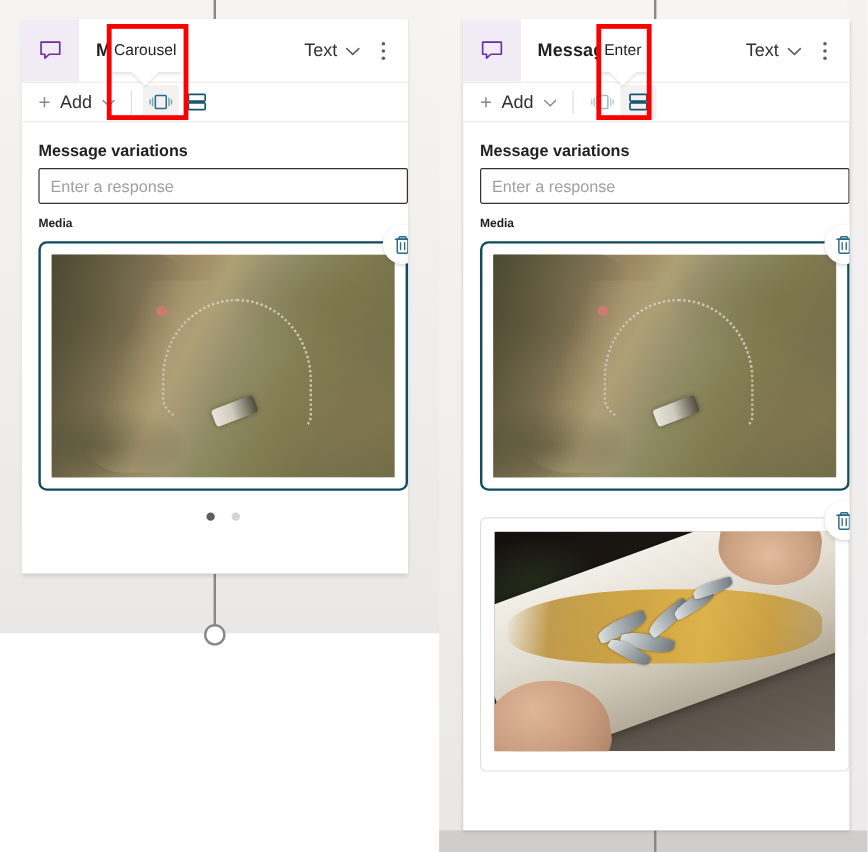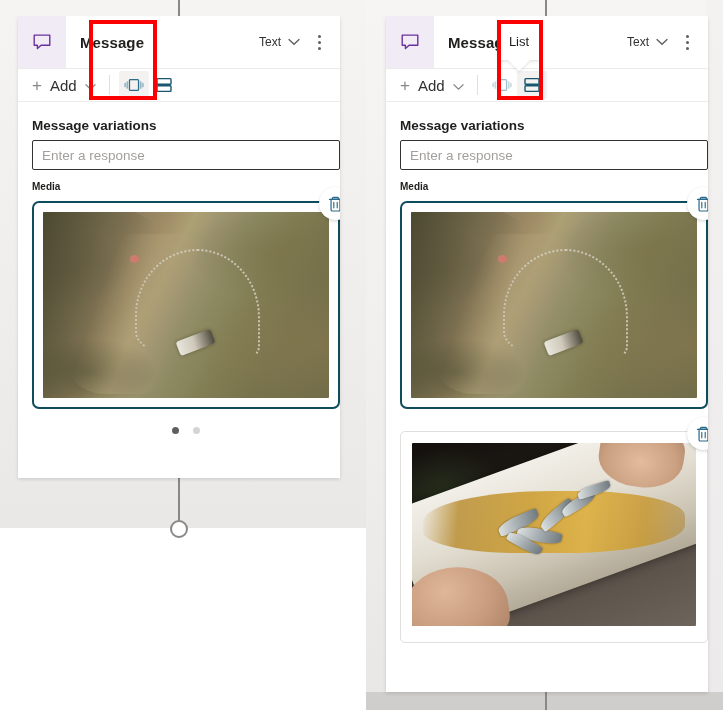--- a/index.html
+++ b/index.html
@@ -83,21 +83,21 @@
     flex: 0 0 auto;
     padding-left: 14px;
     font-size: 15px;
     font-weight: 700;
     color: #201f1e;
     letter-spacing: 0.1px;
   }
   .hdr-spacer { flex: 1 1 auto; }
   .hdr-text-dd {
     display: flex; align-items: center; gap: 7px;
-    font-size: 12px; color: #323130;
+    font-size: 15px; color: #323130;
     padding-right: 4px;
   }
   .hdr-kebab {
     width: 30px; height: 32px;
     display: flex; align-items: center; justify-content: center;
     margin-right: 6px;
   }
   .kebab-dots { display: flex; flex-direction: column; gap: 3px; align-items: center; }
   .kebab-dots i { width: 3px; height: 3px; border-radius: 50%; background: #605e5c; display:block; }
 
@@ -416,20 +416,24 @@
         </div>
       </div>
 
       <div class="dots">
         <i class="dot-active"></i>
         <i class="dot-idle"></i>
       </div>
     </div>
   </div>
 
+  <div class="tooltip" style="left:90px; top:22px; width:62px; height:38px;">
+    <span>Carousel</span>
+    <span class="tip-arrow"></span>
+  </div>
 
   <div class="red-box" style="left:89px; top:20px; width:68px; height:80px;"></div>
 
   <div class="panel" style="left:386px; top:16px; width:322px; height:676px;">
 
     <div class="panel-header">
       <div class="hdr-icon-tab">
         <svg width="22" height="22" viewBox="0 0 24 24" fill="none">
           <path d="M3.5 4.5h17v11h-9.5l-4 3.6v-3.6H3.5z" stroke="#6b2fa0" stroke-width="1.5" stroke-linejoin="round"></path>
         </svg>
@@ -527,19 +531,19 @@
             <div class="fish-body" style="left:33%; top:52%; width:13%; height:6%; transform:rotate(30deg);"></div>
             <div class="hand-l"></div>
             <div class="hand-r"></div>
           </div>
         </div>
       </div>
     </div>
   </div>
 
   <div class="tooltip" style="left:498px; top:22px; width:42px; height:38px;">
-    <span>List</span>
+    <span>Enter</span>
     <span class="tip-arrow"></span>
   </div>
 
   <div class="red-box" style="left:497px; top:20px; width:46px; height:80px;"></div>
 
 </div>
 
 </body></html>

